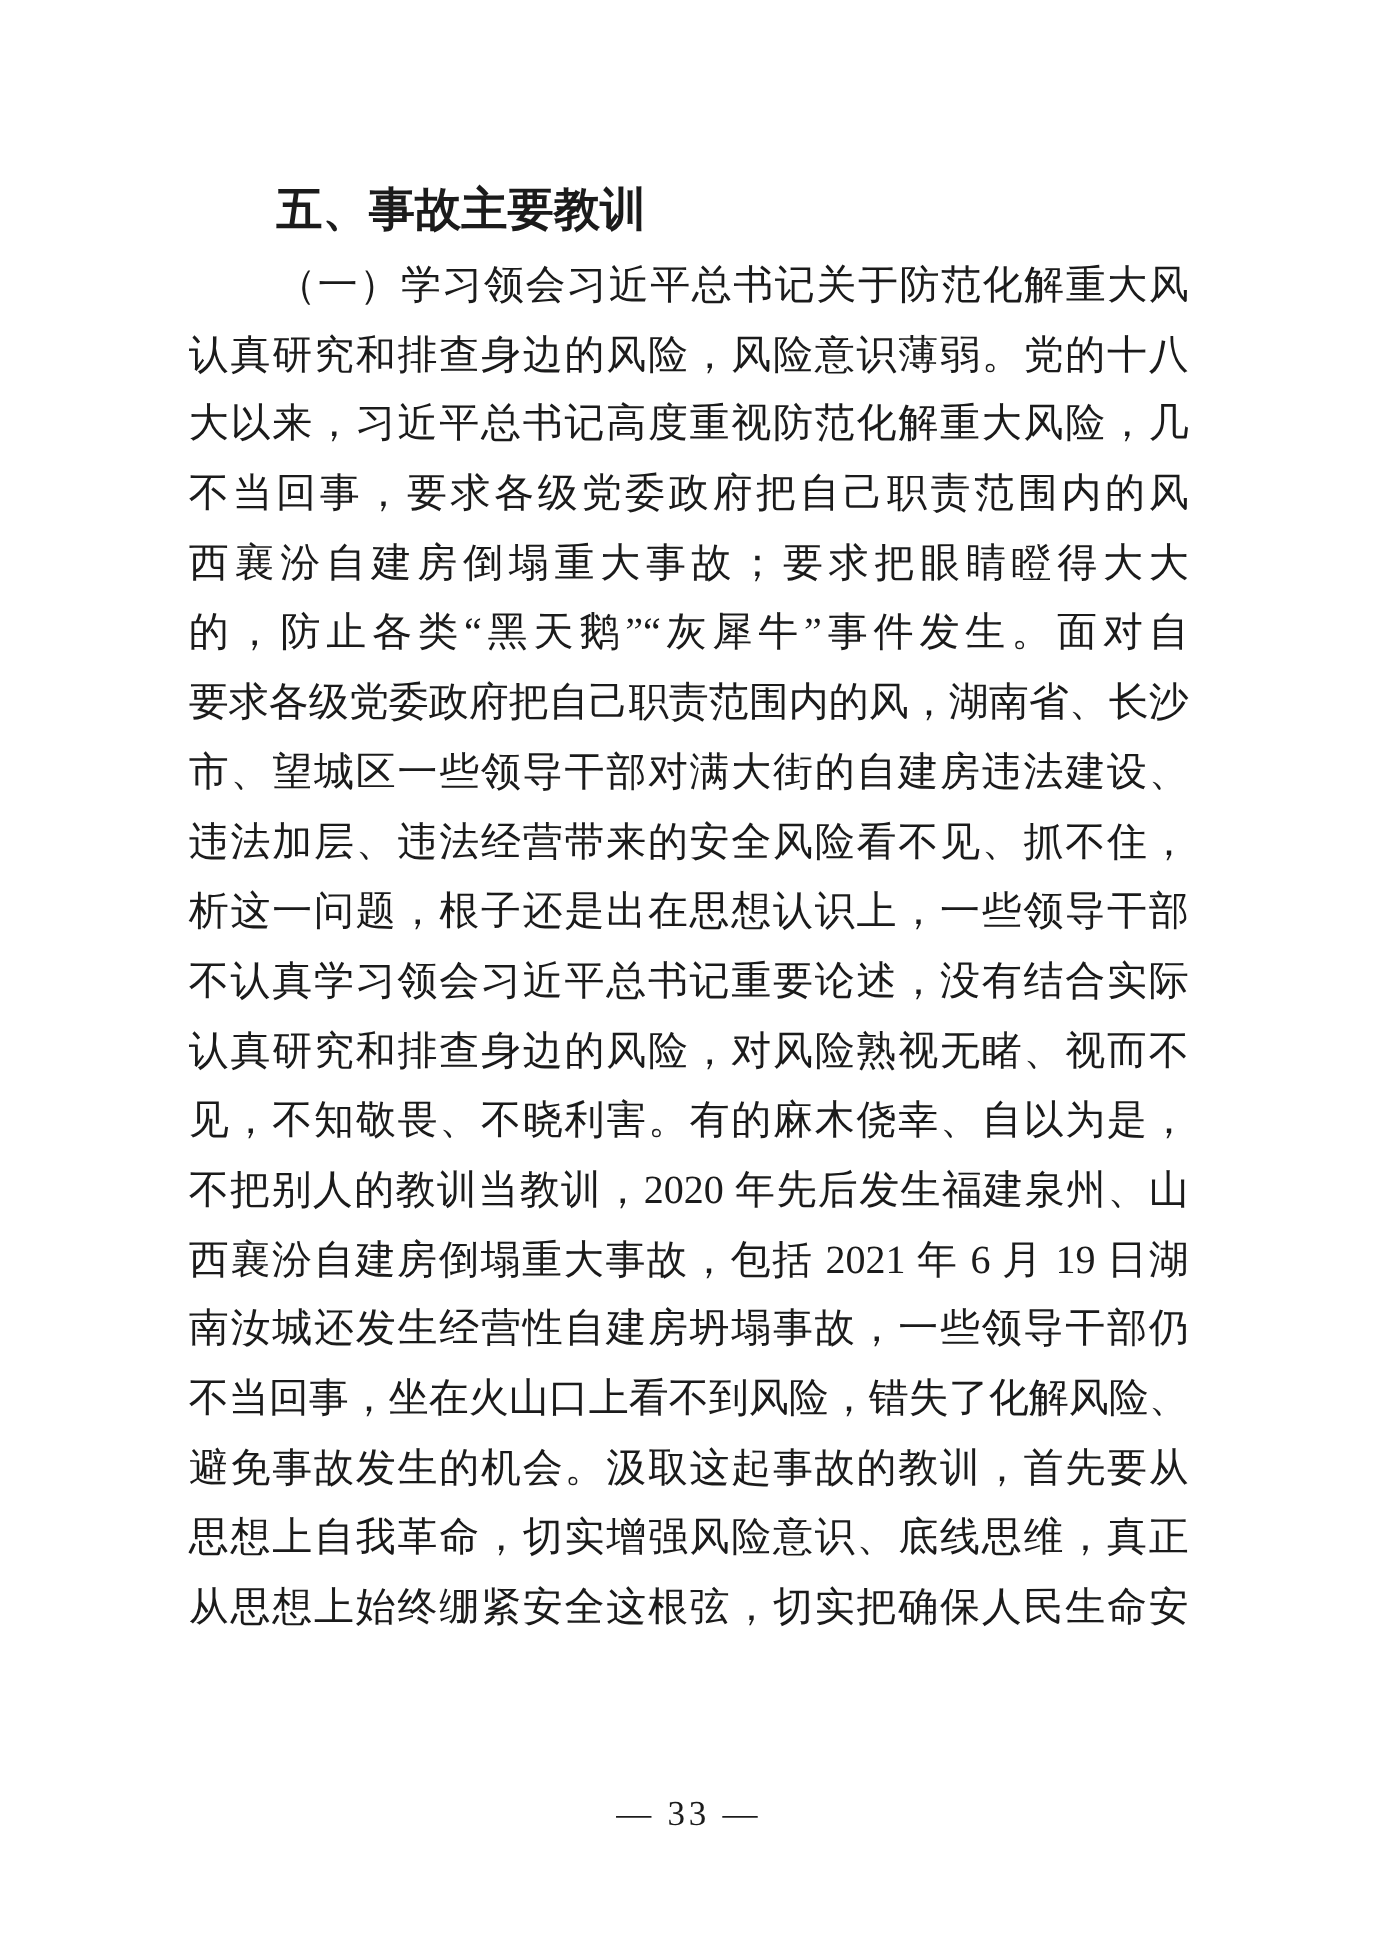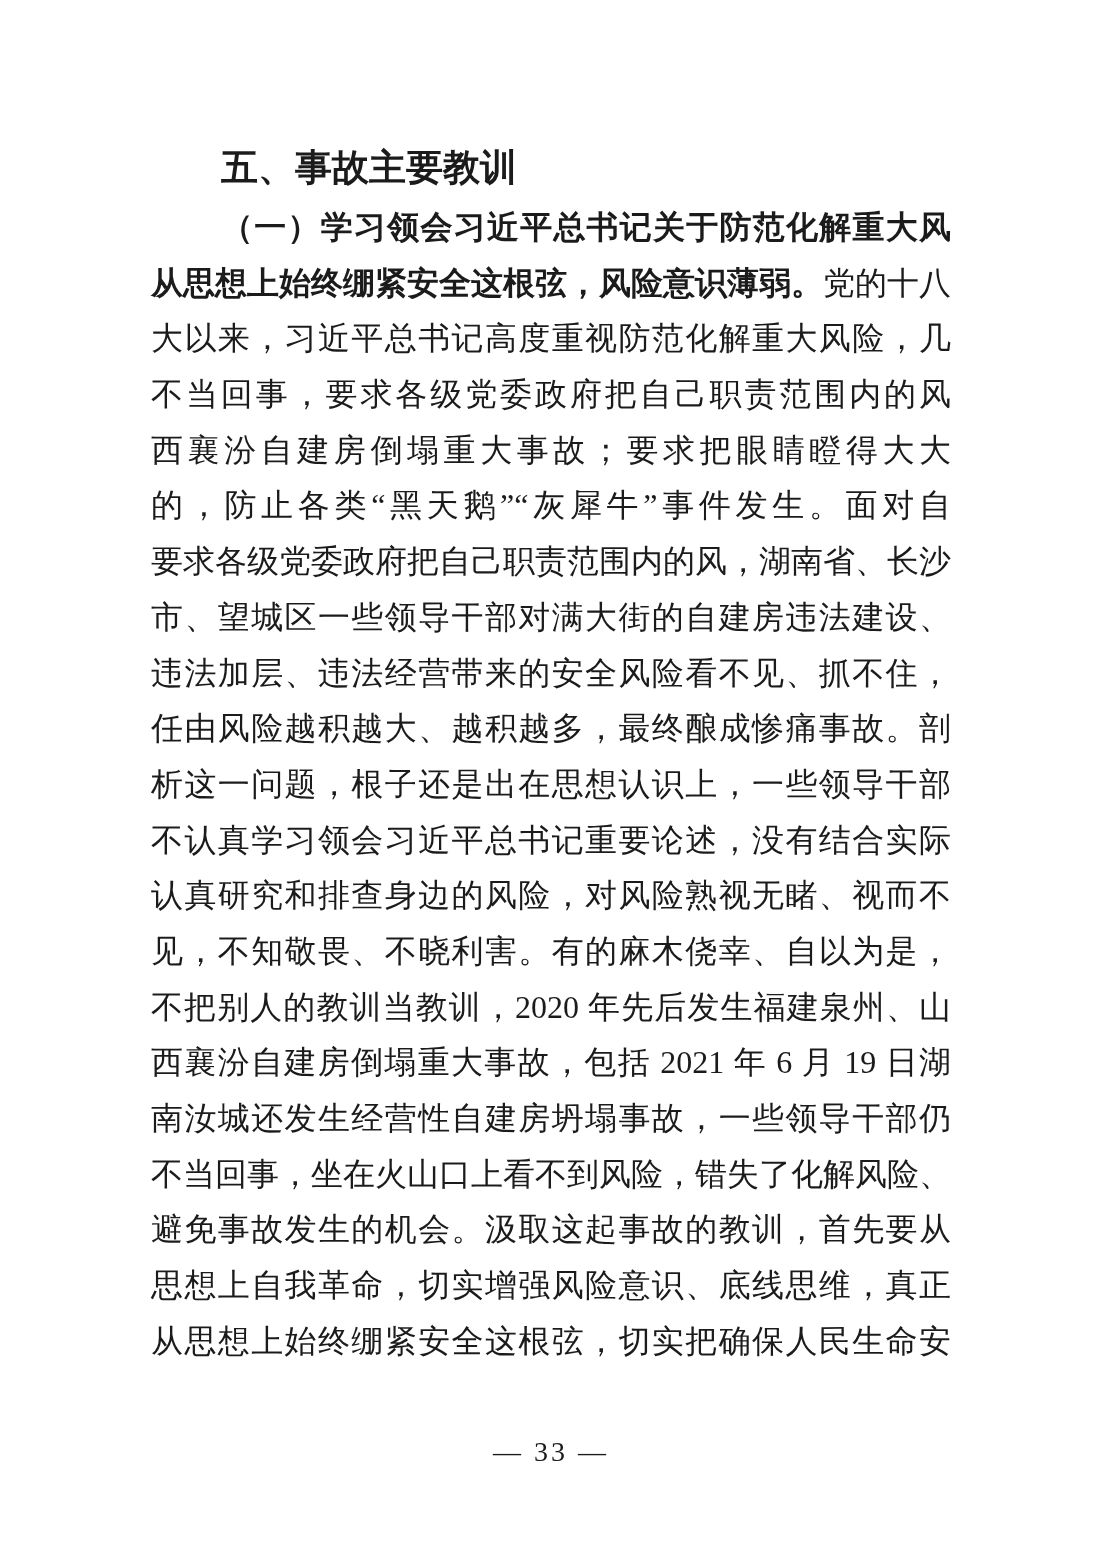--- a/index.html
+++ b/index.html
@@ -40,21 +40,21 @@
     font-size: 32px;
     text-align: justify;
     text-align-last: justify;
     text-justify: inter-character;
     white-space: nowrap;
   }
   .line.indent {
     text-indent: 70px;
   }
   .bold {
-    font-weight: bold;
+    font-weight: normal;
   }
   .folio {
     position: absolute;
     top: 1436px;
     left: 0;
     width: 100%;
     text-align: center;
     font-size: 28px;
     letter-spacing: 3px;
     white-space: nowrap;
@@ -62,29 +62,28 @@
 </style>
 </head>
 <body>
 
 <div class="page">
 
   <h1 class="heading">五、事故主要教训</h1>
 
   <div class="body-text">
     <div class="line indent"><span class="bold">（一）学习领会习近平总书记关于防范化解重大风</span></div>
-    <div class="line"><span class="bold">从思想上始终绷紧安全这根弦，风险意识薄弱。</span><span>党的十八</span></div>
+    <div class="line"><span class="bold">认真研究和排查身边的风险，风险意识薄弱。</span><span>党的十八</span></div>
     <div class="line">大以来，习近平总书记高度重视防范化解重大风险，几</div>
     <div class="line">不当回事，要求各级党委政府把自己职责范围内的风</div>
     <div class="line">西襄汾自建房倒塌重大事故；要求把眼睛瞪得大大</div>
     <div class="line">的，防止各类“黑天鹅”“灰犀牛”事件发生。面对自</div>
     <div class="line">要求各级党委政府把自己职责范围内的风，湖南省、长沙</div>
     <div class="line">市、望城区一些领导干部对满大街的自建房违法建设、</div>
     <div class="line">违法加层、违法经营带来的安全风险看不见、抓不住，</div>
-    <div class="line">任由风险越积越大、越积越多，最终酿成惨痛事故。剖</div>
     <div class="line">析这一问题，根子还是出在思想认识上，一些领导干部</div>
     <div class="line">不认真学习领会习近平总书记重要论述，没有结合实际</div>
     <div class="line">认真研究和排查身边的风险，对风险熟视无睹、视而不</div>
     <div class="line">见，不知敬畏、不晓利害。有的麻木侥幸、自以为是，</div>
     <div class="line">不把别人的教训当教训，2020 年先后发生福建泉州、山</div>
     <div class="line">西襄汾自建房倒塌重大事故，包括 2021 年 6 月 19 日湖</div>
     <div class="line">南汝城还发生经营性自建房坍塌事故，一些领导干部仍</div>
     <div class="line">不当回事，坐在火山口上看不到风险，错失了化解风险、</div>
     <div class="line">避免事故发生的机会。汲取这起事故的教训，首先要从</div>
     <div class="line">思想上自我革命，切实增强风险意识、底线思维，真正</div>

